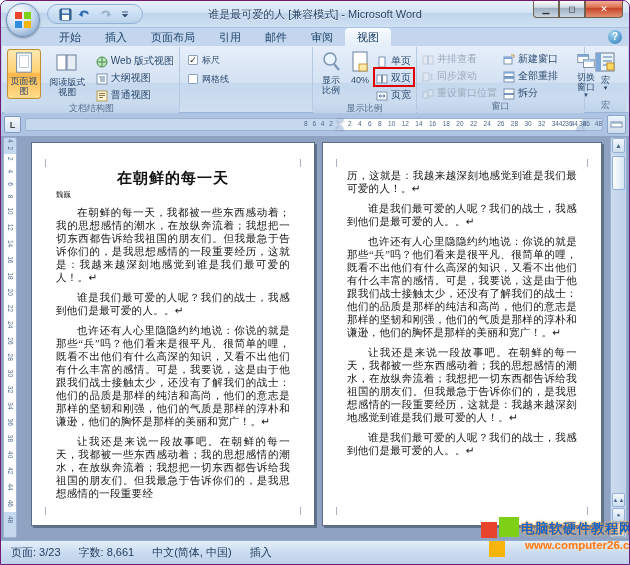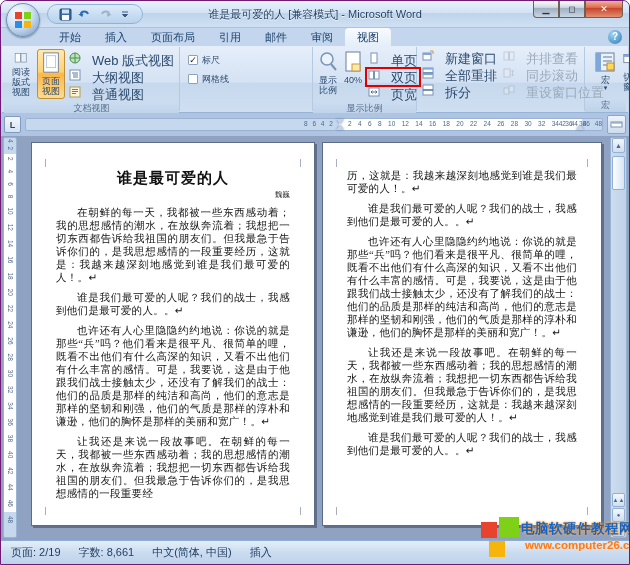--- a/index.html
+++ b/index.html
@@ -49,21 +49,21 @@
            flex-direction:column; }
   .group-body { flex:1; display:flex; align-items:flex-start; padding:2px 3px 0; gap:2px; }
   .group-label { height:13px; text-align:center; font-size:9px; color:#57708e;
                  background:linear-gradient(#cbdcf0,#bed2e9); line-height:13px; }
   .bigbtn { display:flex; flex-direction:column; align-items:center; justify-content:flex-start;
             font-size:9px; color:#2b4a6e; padding:2px 2px; border-radius:3px; height:50px; }
   .bigbtn .blabel { margin-top:2px; text-align:center; line-height:10px; }
   .bigbtn.selected { background:linear-gradient(#ffe9b0,#ffd273 45%,#fbb74a 50%,#ffdc8d);
                      border:1px solid #c08f36; }
   .smallcol { display:flex; flex-direction:column; gap:1px; }
-  .smallbtn { display:flex; align-items:flex-start; gap:11px; font-size:13px; color:#2b4a6e;
+  .smallbtn { display:flex; align-items:flex-end; gap:3px; font-size:10px; color:#2b4a6e;
               height:16px; padding:0 2px; border-radius:2px; white-space:nowrap; position:relative; }
   .smallbtn.disabled { color:#9aa9bc; }
   .smallbtn.disabled svg { opacity:.45; }
   .checkrow { display:flex; align-items:center; gap:4px; font-size:9px; color:#2b4a6e; height:16px; white-space:nowrap; }
   .checkrow.disabled { color:#9aa9bc;margin-top:24px; }
   .cb { width:10px; height:10px; background:#fff; border:1px solid #8ca2bd; border-radius:1px;
         font-size:9px; line-height:9px; text-align:center; color:#222; }
   .redbox { position:absolute; inset:-2px -2px -2px -1px; border:2px solid #e00000; pointer-events:none; }
   .caret-down { font-size:7px; color:#2b4a6e; line-height:6px; }
 
@@ -96,21 +96,21 @@
            writing-mode:vertical-lr; text-orientation:mixed; white-space:nowrap; }
   .vnums.pre { top:1px; word-spacing:2px; }
   .vnums.main { top:19px; word-spacing:7.2px; }
 
   .page { position:absolute; top:6px; height:384px; background:#fff; border:1px solid #5c6c87;
           box-shadow:2px 2px 0 rgba(40,50,70,.45); padding:26px 24px 10px; overflow:hidden; }
   .page.left { left:30px; width:284px; }
   .page.right { left:321px; width:280px; }
   .doc-title { text-align:center; font-family:"Liberation Serif", serif; font-weight:bold;
                font-size:15px; color:#111; letter-spacing:1px; }
-  .doc-author { text-align:right; font-family:"Liberation Serif", serif; font-size:7.5px; color:#222; margin:2px 0 6px; }
+  .doc-author { text-align:left; font-family:"Liberation Serif", serif; font-size:7.5px; color:#222; margin:2px 0 6px; }
   .para { font-family:"Liberation Serif", serif; font-size:10.5px; line-height:13px; color:#141414;
           text-align:justify; text-indent:2em; margin-bottom:7px; letter-spacing:.3px; }
   .para.noindent { text-indent:0; }
   .m { position:absolute; width:9px; height:9px; border:0 solid #a7b0c0; }
   .m.tl { left:13px; top:16px; border-bottom-width:1px; border-right-width:1px; border-bottom:none; border-right:none; border-left-width:1px; border-top-width:0; height:8px; }
   .m.tr { right:13px; top:16px; border-right-width:1px; height:8px; }
   .m.bl { left:13px; bottom:10px; border-left-width:1px; height:8px; }
   .m.br { right:13px; bottom:10px; border-right-width:1px; height:8px; }
 
   
@@ -200,34 +200,34 @@
       <div class="tab">审阅</div>
       <div class="tab active">视图</div>
     </div>
     <div class="help-btn">?</div>
   </div>
 
   <div class="ribbon">
 
     <div class="group" style="width:176px">
       <div class="group-body">
+        <div class="bigbtn selected" style="width:42px">
+          <svg width="22" height="24" viewBox="0 0 22 24">
+            <rect x="3" y="1" width="16" height="21" fill="#fff" stroke="#6b7f9a"></rect>
+            <rect x="6" y="4" width="10" height="13" fill="none" stroke="#b9c5d4"></rect>
+          </svg>
+          <span class="blabel">页面视图</span>
+        </div>
         <div class="bigbtn" style="width:62px">
           <svg width="24" height="24" viewBox="0 0 24 24">
             <rect x="2" y="4" width="9" height="15" fill="#fff" stroke="#6b7f9a"></rect>
             <rect x="12" y="4" width="9" height="15" fill="#e8eef6" stroke="#6b7f9a"></rect>
           </svg>
           <span class="blabel">阅读版式视图</span>
         </div>
-        <div class="bigbtn selected" style="width:42px">
-          <svg width="22" height="24" viewBox="0 0 22 24">
-            <rect x="3" y="1" width="16" height="21" fill="#fff" stroke="#6b7f9a"></rect>
-            <rect x="6" y="4" width="10" height="13" fill="none" stroke="#b9c5d4"></rect>
-          </svg>
-          <span class="blabel">页面视图</span>
-        </div>
         <div class="smallcol" style="margin-top:3px">
           <div class="smallbtn">
             <svg width="12" height="12" viewBox="0 0 12 12">
               <circle cx="6" cy="6" r="5" fill="#bfe3bb" stroke="#4b8f52"></circle>
                 <path d="M1 6 h10 M6 1 v10" stroke="#4b8f52" fill="none"></path>
             </svg>
             <span>Web 版式视图</span>
           </div>
           <div class="smallbtn">
             <svg width="12" height="12" viewBox="0 0 12 12">
@@ -238,21 +238,21 @@
           </div>
           <div class="smallbtn">
             <svg width="12" height="12" viewBox="0 0 12 12">
               <rect x="1" y="1" width="10" height="10" fill="#fdf3d8" stroke="#b39b54"></rect>
                 <path d="M3 3.5 h6 M3 5.5 h6 M3 7.5 h4" stroke="#8d7a42"></path>
             </svg>
             <span>普通视图</span>
           </div>
         </div>
       </div>
-      <div class="group-label">文档视图</div>
+      <div class="group-label">文档结构图</div>
     </div>
 
     <div class="group" style="width:136px">
       <div class="group-body" style="gap:8px; padding-left:8px; padding-top:5px">
         <div class="smallcol" style="gap:3px">
           <div class="checkrow">
             <span class="cb">✓</span>
             <span>标尺</span>
           </div>
           <div class="checkrow">
@@ -307,20 +307,43 @@
             <span>页宽</span>
           </div>
         </div>
       </div>
       <div class="group-label">显示比例</div>
     </div>
 
     <div class="group" style="width:168px">
       <div class="group-body" style="padding-top:3px">
         <div class="smallcol">
+          <div class="smallbtn disabled">
+            <svg width="12" height="12" viewBox="0 0 12 12">
+              <rect x="1" y="2" width="4.5" height="8" fill="#eee" stroke="#9aa9bc"></rect>
+                <rect x="6.5" y="2" width="4.5" height="8" fill="#eee" stroke="#9aa9bc"></rect>
+            </svg>
+            <span>并排查看</span>
+          </div>
+          <div class="smallbtn disabled">
+            <svg width="12" height="12" viewBox="0 0 12 12">
+              <rect x="1" y="2" width="6" height="8" fill="#eee" stroke="#9aa9bc"></rect>
+                <path d="M9.5 3 v6 M9.5 3 l-1.5 1.5 M9.5 3 l1.5 1.5 M9.5 9 l-1.5 -1.5 M9.5 9 l1.5 -1.5" stroke="#9aa9bc" fill="none"></path>
+            </svg>
+            <span>同步滚动</span>
+          </div>
+          <div class="smallbtn disabled">
+            <svg width="12" height="12" viewBox="0 0 12 12">
+              <rect x="1" y="4" width="5" height="6" fill="#eee" stroke="#9aa9bc"></rect>
+                <rect x="6" y="2" width="5" height="6" fill="#eee" stroke="#9aa9bc"></rect>
+            </svg>
+            <span>重设窗口位置</span>
+          </div>
+        </div>
+        <div class="smallcol">
           <div class="smallbtn">
             <svg width="12" height="12" viewBox="0 0 12 12">
               <rect x="1" y="3" width="8" height="7" fill="#fff" stroke="#7b93b3"></rect>
                 <rect x="1" y="3" width="8" height="2" fill="#7fa7d8"></rect>
                 <path d="M8 1 h3 v3" stroke="#c59a3c" fill="none"></path>
             </svg>
             <span>新建窗口</span>
           </div>
           <div class="smallbtn">
             <svg width="12" height="12" viewBox="0 0 12 12">
@@ -330,56 +353,34 @@
                 <rect x="1" y="6.5" width="10" height="1.6" fill="#7fa7d8"></rect>
             </svg>
             <span>全部重排</span>
           </div>
           <div class="smallbtn">
             <svg width="12" height="12" viewBox="0 0 12 12">
               <rect x="1" y="1" width="10" height="10" fill="#fff" stroke="#7b93b3"></rect>
                 <line x1="1" y1="6" x2="11" y2="6" stroke="#4a6f9e" stroke-width="1.5"></line>
             </svg>
             <span>拆分</span>
-          </div>
-        </div>
-        <div class="smallcol">
-          <div class="smallbtn disabled">
-            <svg width="12" height="12" viewBox="0 0 12 12">
-              <rect x="1" y="2" width="4.5" height="8" fill="#eee" stroke="#9aa9bc"></rect>
-                <rect x="6.5" y="2" width="4.5" height="8" fill="#eee" stroke="#9aa9bc"></rect>
-            </svg>
-            <span>并排查看</span>
-          </div>
-          <div class="smallbtn disabled">
-            <svg width="12" height="12" viewBox="0 0 12 12">
-              <rect x="1" y="2" width="6" height="8" fill="#eee" stroke="#9aa9bc"></rect>
-                <path d="M9.5 3 v6 M9.5 3 l-1.5 1.5 M9.5 3 l1.5 1.5 M9.5 9 l-1.5 -1.5 M9.5 9 l1.5 -1.5" stroke="#9aa9bc" fill="none"></path>
-            </svg>
-            <span>同步滚动</span>
-          </div>
-          <div class="smallbtn disabled">
-            <svg width="12" height="12" viewBox="0 0 12 12">
-              <rect x="1" y="4" width="5" height="6" fill="#eee" stroke="#9aa9bc"></rect>
-                <rect x="6" y="2" width="5" height="6" fill="#eee" stroke="#9aa9bc"></rect>
-            </svg>
-            <span>重设窗口位置</span>
           </div>
         </div>
         <div class="bigbtn" style="width:46px; margin-left:10px">
           <svg width="24" height="22" viewBox="0 0 24 22">
             <rect x="2" y="3" width="13" height="10" fill="#fff" stroke="#6b7f9a"></rect>
               <rect x="2" y="3" width="13" height="3" fill="#7fa7d8"></rect>
             <rect x="9" y="9" width="13" height="10" fill="#fff" stroke="#6b7f9a"></rect>
               <rect x="9" y="9" width="13" height="3" fill="#aac4e4"></rect>
           </svg>
           <span class="blabel">切换窗口</span>
           <span class="caret-down">▾</span>
         </div>
       </div>
+      <div class="group-label">窗口</div>
     </div>
 
     <div class="group" style="width:42px; border-right:none">
       <div class="group-body" style="justify-content:center">
         <div class="bigbtn" style="width:34px">
           <svg width="22" height="22" viewBox="0 0 22 22">
             <rect x="2" y="2" width="18" height="18" fill="#eaf2fb" stroke="#6b7f9a"></rect>
             <rect x="2" y="2" width="5" height="18" fill="#7fa7d8"></rect>
             <path d="M9 6 h9 M9 10 h9 M9 14 h6" stroke="#5a7aa0"></path>
             <rect x="13" y="12" width="7" height="7" fill="#ffd75e" stroke="#b98c2c"></rect>
@@ -416,21 +417,21 @@
       <div class="white"></div>
       <div class="vnums pre">4 2</div>
       <div class="vnums main">2 4 6 8 10 12 14 16 18 20 22 24 26 28 30 32 34 36 38 40 42 44 46 48</div>
     </div>
 
     <div class="page left">
       <div class="m tl"></div>
       <div class="m tr"></div>
       <div class="m bl"></div>
       <div class="m br"></div>
-      <div class="doc-title">谁是最可爱的人</div>
+      <div class="doc-title">在朝鲜的每一天</div>
       <div class="doc-author">魏巍</div>
       <p class="para">在朝鲜的每一天，我都被一些东西感动着；我的思想感情的潮水，在放纵奔流着；我想把一切东西都告诉给我祖国的朋友们。但我最急于告诉你们的，是我思想感情的一段重要经历，这就是：我越来越深刻地感觉到谁是我们最可爱的人！。↵</p>
       <p class="para">谁是我们最可爱的人呢？我们的战士，我感到他们是最可爱的人。。↵</p>
       <p class="para">也许还有人心里隐隐约约地说：你说的就是那些“兵”吗？他们看来是很平凡、很简单的哩，既看不出他们有什么高深的知识，又看不出他们有什么丰富的感情。可是，我要说，这是由于他跟我们战士接触太少，还没有了解我们的战士：他们的品质是那样的纯洁和高尚，他们的意志是那样的坚韧和刚强，他们的气质是那样的淳朴和谦逊，他们的胸怀是那样的美丽和宽广！。↵</p>
       <p class="para">让我还是来说一段故事吧。在朝鲜的每一天，我都被一些东西感动着；我的思想感情的潮水，在放纵奔流着；我想把一切东西都告诉给我祖国的朋友们。但我最急于告诉你们的，是我思想感情的一段重要经</p>
     </div>
 
     <div class="page right">
       <div class="m tl"></div>
       <div class="m tr"></div>
@@ -448,21 +449,21 @@
       <div class="sthumb"></div>
       <div class="browse">
         <div class="bbtn">▲▲</div>
         <div class="bbtn">●</div>
         <div class="bbtn">▼▼</div>
       </div>
     </div>
   </div>
 
   <div class="statusbar">
-    <span class="status-item">页面: 2/19</span>
+    <span class="status-item">页面: 3/23</span>
     <span class="status-item">字数: 8,661</span>
     <span class="status-item">中文(简体, 中国)</span>
     <span class="status-item">插入</span>
   </div>
 
   <div class="watermark">
     <svg width="44" height="50" viewBox="0 0 44 50" style="position:absolute;left:0;top:0">
       <rect x="0" y="8" width="16" height="16" fill="#e8432d"></rect>
       <rect x="18" y="3" width="20" height="20" fill="#7fd118"></rect>
       <rect x="8" y="27" width="16" height="16" fill="#f7b50c"></rect>

